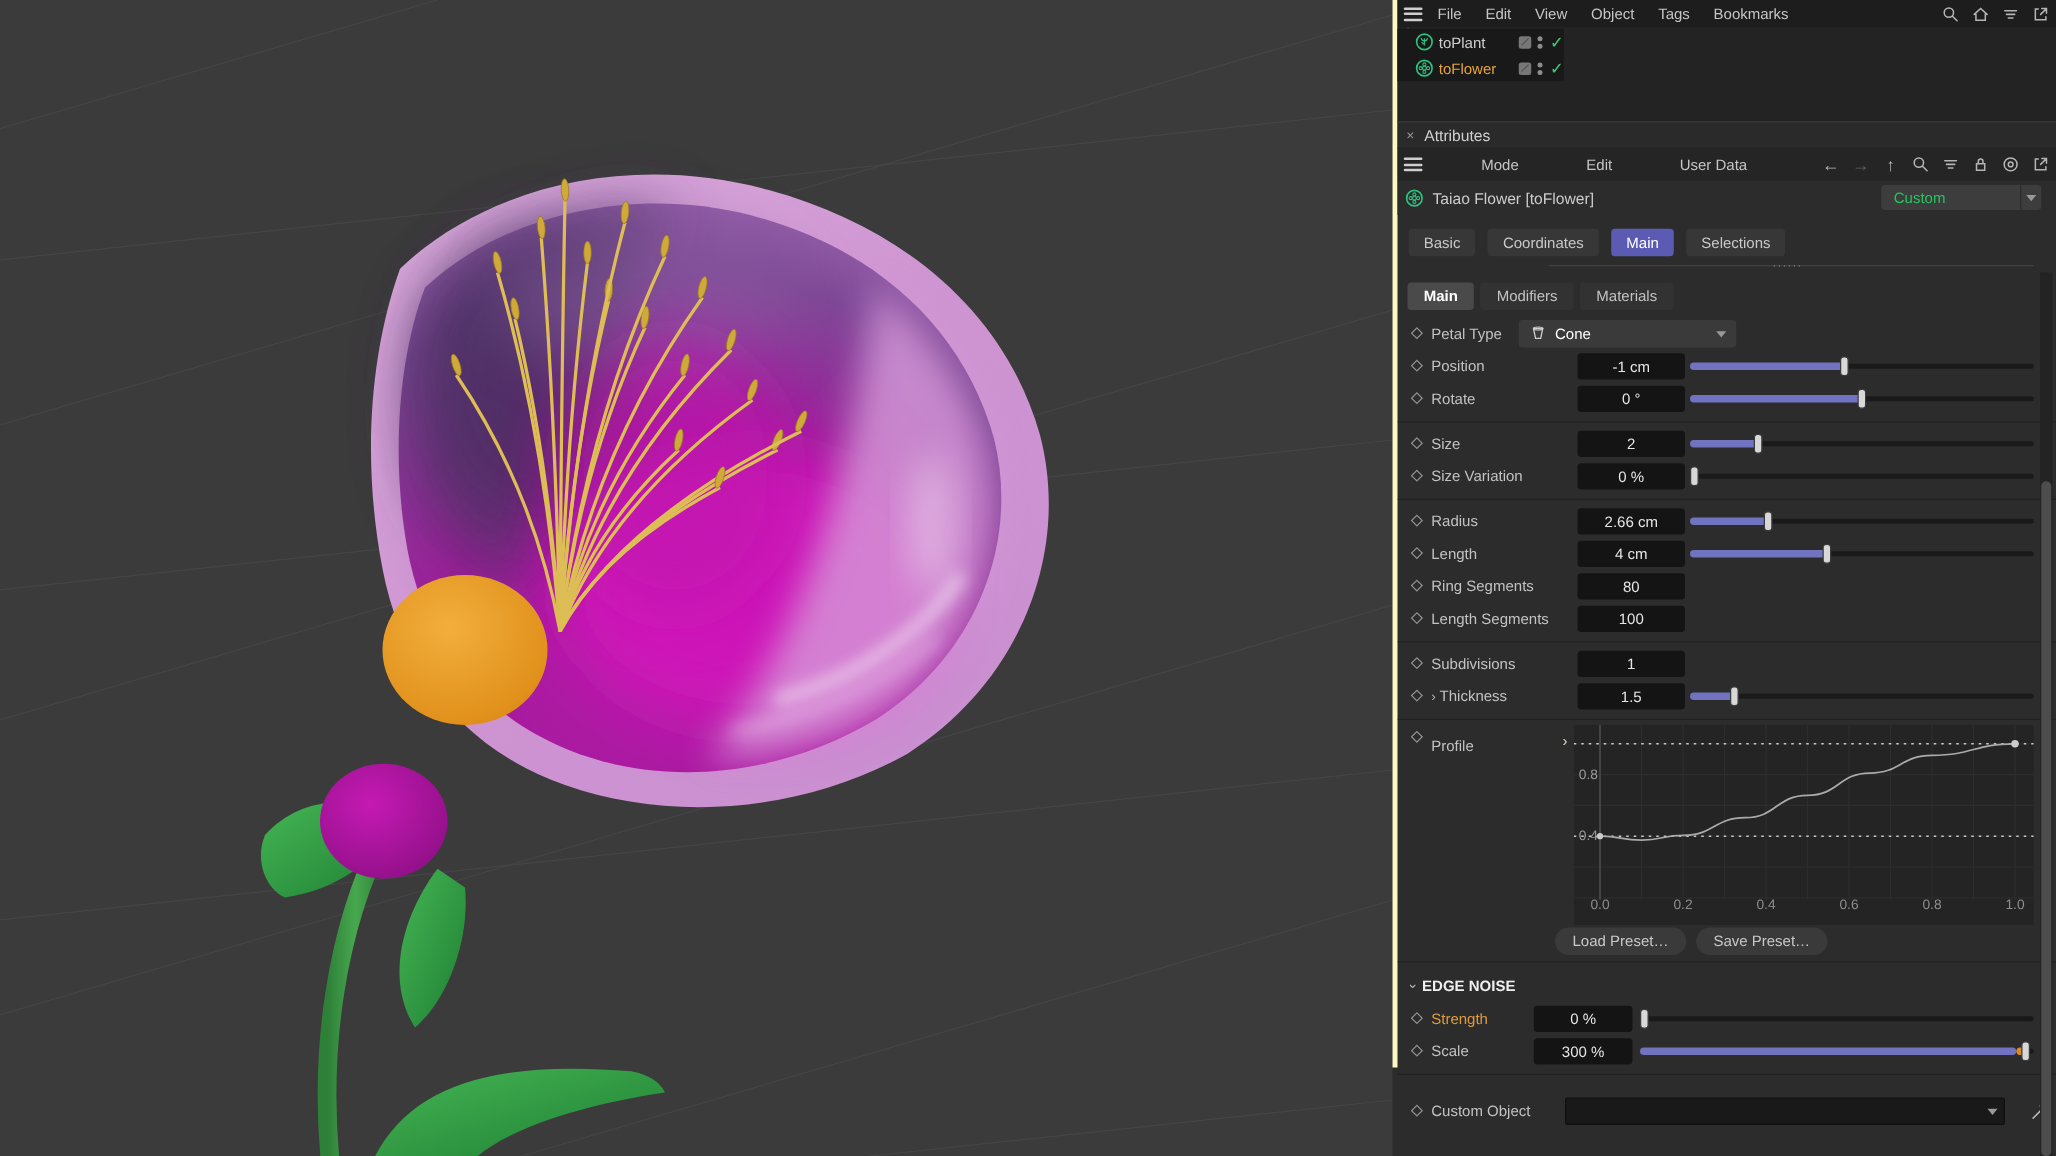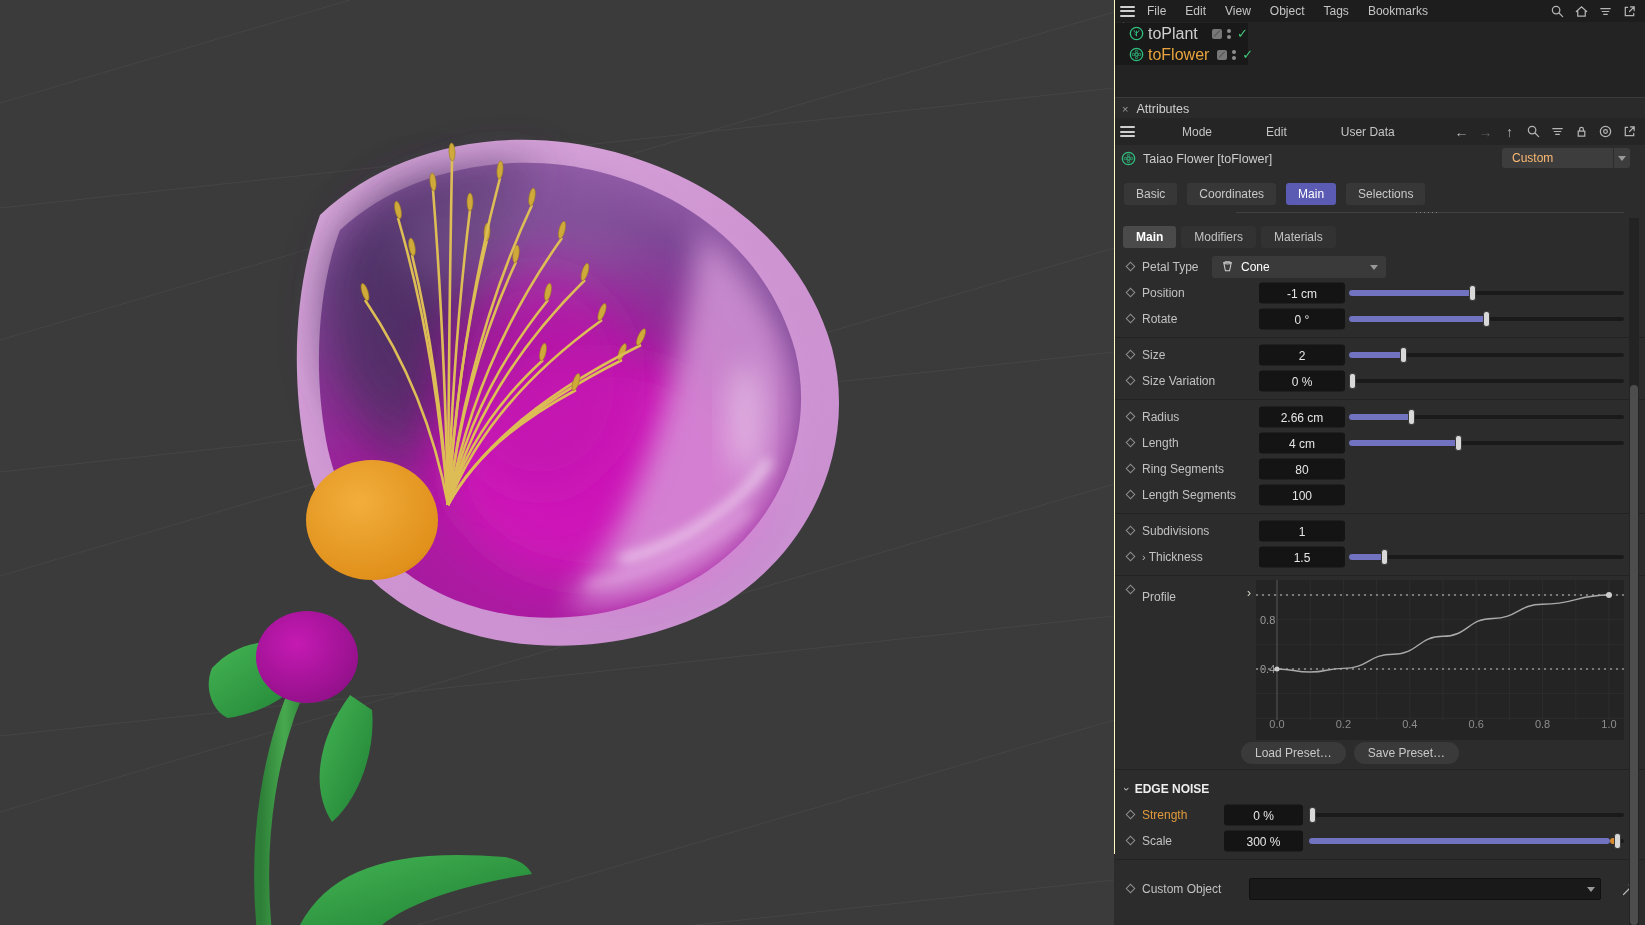--- a/index.html
+++ b/index.html
@@ -1,46 +1,46 @@
 <!DOCTYPE html>
 <html><head>
 <meta charset="utf-8">
 <style>
   html,body{margin:0;padding:0;background:#2c2c2c;width:1645px;height:925px;overflow:hidden;
     font-family:"Liberation Sans","DejaVu Sans",sans-serif;-webkit-font-smoothing:antialiased;}
   #stage{position:relative;width:1645px;height:925px;}
   
   #viewport{position:absolute;left:0;top:0;width:1114px;height:925px;background:#3b3b3b;}
   
-  #panel{position:absolute;left:1114px;top:0;width:531px;height:854px;background:#2c2c2c;border-left:1px solid #fef9c3;box-sizing:border-box;}
+  #panel{position:absolute;left:1114px;top:0;width:531px;height:854px;background:#2c2c2c;border-left:4px solid #fef9c3;box-sizing:border-box;}
   .bar{position:absolute;left:0;width:531px;display:flex;align-items:center;color:#c5c5c5;font-size:12px;}
   #om-menubar{top:0;height:22px;background:#1d1d1d;}
   #om-body{position:absolute;top:22px;left:0;width:531px;height:75px;background:#232323;}
   .om-row{position:absolute;left:0;width:133px;height:21px;background:#191919;display:flex;align-items:center;}
-  .om-row .nm{font-size:16px;color:#cfcfcf;margin-left:4px;white-space:nowrap;}
+  .om-row .nm{font-size:12px;color:#cfcfcf;margin-left:4px;white-space:nowrap;}
   .om-row.sel .nm{color:#e8a33d;}
   .treeline{position:absolute;background:#4a4a4a;}
   .obj-icon{width:15px;height:15px;margin-left:14px;flex:0 0 auto;}
   .vis-sq{width:10px;height:10px;border-radius:2px;background:#777;margin-left:8px;position:relative;flex:0 0 auto;}
   .vis-sq:after{content:"";position:absolute;left:1px;top:4px;width:8px;height:1px;background:#555;transform:rotate(-45deg);}
   .dots{display:flex;flex-direction:column;gap:2px;margin-left:5px;flex:0 0 auto;}
   .dots i{width:4px;height:4px;border-radius:50%;background:#8d8d8d;}
   .check{color:#43c878;font-size:13px;font-weight:bold;margin-left:6px;}
   .menu-item{margin-right:19px;cursor:default;}
   .hamb{width:15px;height:11px;margin:0 12px 0 5px;display:flex;flex-direction:column;justify-content:space-between;flex:0 0 auto;}
   .hamb i{height:2px;background:#cfcfcf;border-radius:1px;}
   .icon-strip{position:absolute;right:9px;display:flex;align-items:center;gap:9px;}
   .icon-strip .ic{width:15px;height:15px;display:inline-flex;align-items:center;justify-content:center;color:#b4b4b4;font-size:14px;}
   .ic.dim{color:#5e5e5e;}
   #attr-title{top:97px;height:21px;background:#2a2a2a;border-top:1px solid #3a3a3a;font-size:12.5px;color:#d0d0d0;}
   #attr-title .x{color:#9a9a9a;font-size:11px;margin:0 8px 0 7px;}
   #attr-menubar{top:118px;height:27px;background:#252525;gap:35px;}
   #attr-objrow{top:145px;height:27px;background:#2c2c2c;}
   #attr-objrow .nm{margin-left:7px;color:#cccccc;font-size:12.5px;}
-  #preset-dd{position:absolute;right:16px;top:3px;width:128px;height:20px;background:#3d3d3d;border-radius:3px;display:flex;align-items:center;font-size:12px;color:#fdba74;}
+  #preset-dd{position:absolute;right:16px;top:3px;width:128px;height:20px;background:#3d3d3d;border-radius:3px;display:flex;align-items:center;font-size:12px;color:#22c55e;}
   #preset-dd .lbl{padding-left:10px;flex:1;}
   #preset-dd .arr{width:16px;height:100%;border-left:1px solid #2c2c2c;display:flex;align-items:center;justify-content:center;}
   .tri{width:0;height:0;border-left:4px solid transparent;border-right:4px solid transparent;border-top:5px solid #999;}
   #tabs1{top:172px;height:33px;align-items:flex-end;padding-left:9px;box-sizing:border-box;}
   .tab{height:22px;border-radius:3px;background:#373737;color:#c8c8c8;font-size:12px;display:flex;align-items:center;justify-content:center;margin-right:10px;padding:0 12px;box-sizing:border-box;}
   .tab.sel{background:#5b5bb4;color:#fff;}
   #splitter{position:absolute;top:205px;left:0;width:531px;height:13px;}
   #splitter .ln{position:absolute;left:121px;right:22px;top:7px;height:1px;background:#414141;}
   #splitter .grip{position:absolute;left:300px;top:2px;color:#8a8a8a;font-size:9px;letter-spacing:1px;}
   #content{position:absolute;top:218px;left:0;width:531px;height:707px;overflow:hidden;}

